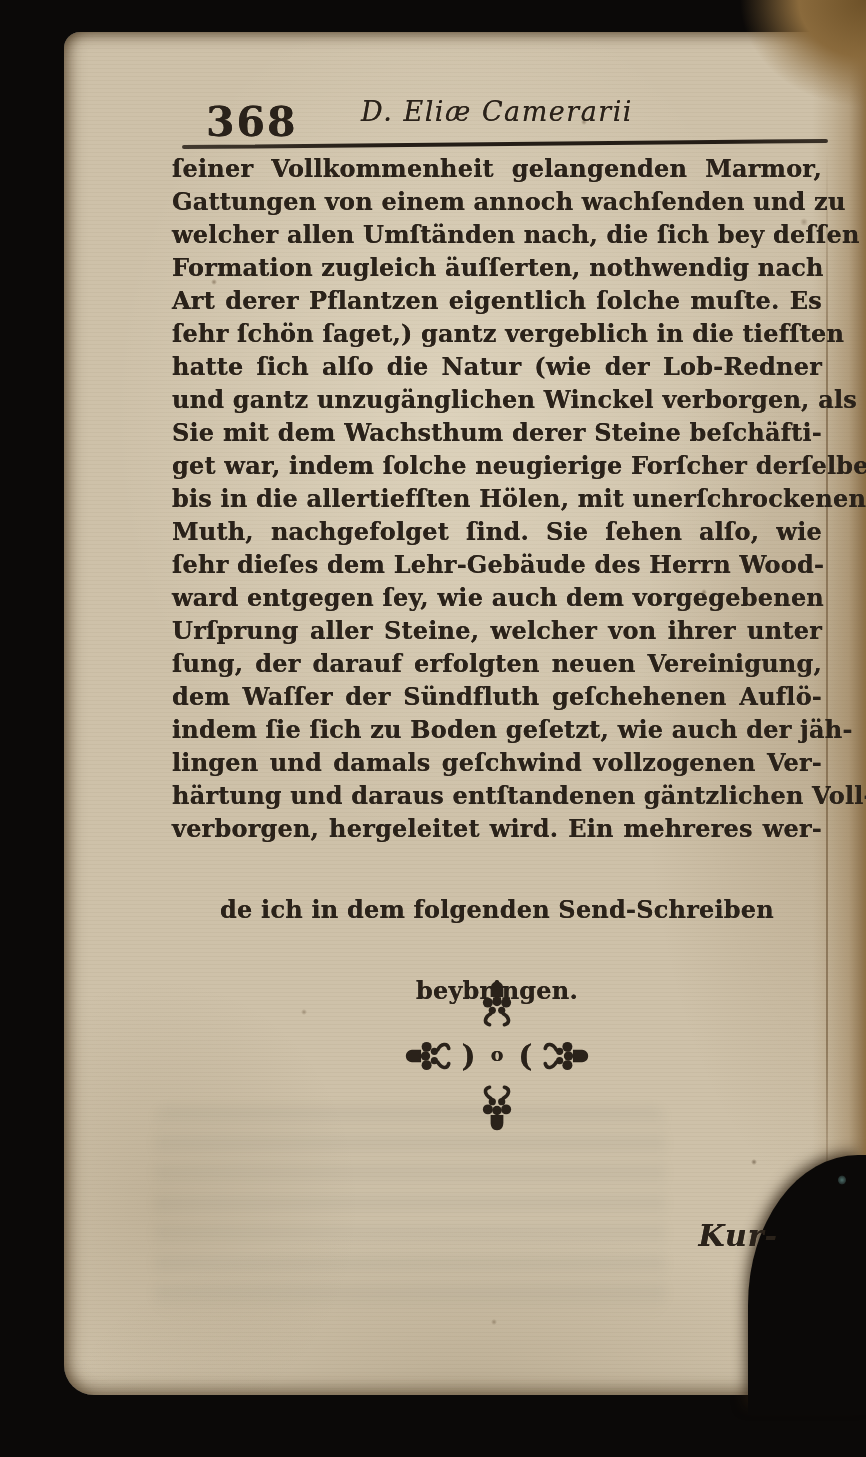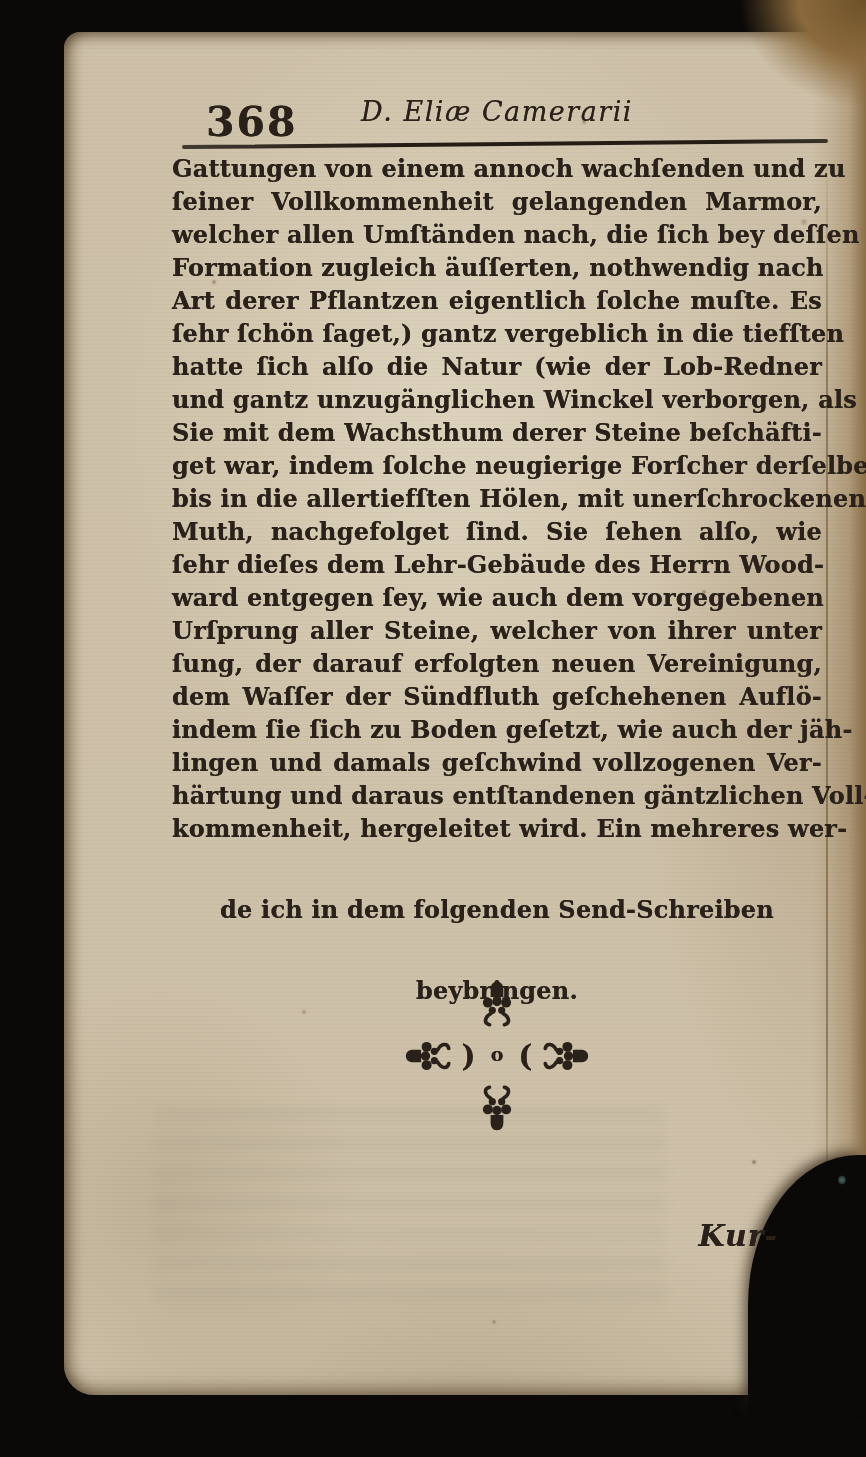--- a/index.html
+++ b/index.html
@@ -170,41 +170,41 @@
     <div class="printed">
 
       <div class="running-head">
         <span class="pagenum">368</span>
         <span class="running-title">D. Eliæ Camerarii</span>
       </div>
 
       <div class="head-rule"></div>
 
       <div class="body-lines">
+          <div class="line">ſeiner Vollkommenheit gelangenden Marmor,</div>
           <div class="line">Gattungen von einem annoch wachſenden und zu</div>
-          <div class="line">ſeiner Vollkommenheit gelangenden Marmor,</div>
           <div class="line">welcher allen Umſtänden nach, die ſich bey deſſen</div>
           <div class="line">Formation zugleich äuſſerten, nothwendig nach</div>
           <div class="line">Art derer Pflantzen eigentlich ſolche muſte. Es</div>
           <div class="line">ſehr ſchön ſaget,) gantz vergeblich in die tiefſten</div>
           <div class="line">hatte ſich alſo die Natur (wie der Lob-Redner</div>
           <div class="line">und gantz unzugänglichen Winckel verborgen, als</div>
           <div class="line">Sie mit dem Wachsthum derer Steine beſchäfti-</div>
           <div class="line">get war, indem ſolche neugierige Forſcher derſelben</div>
           <div class="line">bis in die allertiefſten Hölen, mit unerſchrockenen</div>
           <div class="line">Muth, nachgefolget ſind.  Sie ſehen alſo, wie</div>
           <div class="line">ſehr dieſes dem Lehr-Gebäude des Herrn Wood-</div>
           <div class="line">ward entgegen ſey, wie auch dem vorgegebenen</div>
           <div class="line">Urſprung aller Steine, welcher von ihrer unter</div>
           <div class="line">ſung, der darauf erfolgten neuen Vereinigung,</div>
           <div class="line">dem Waſſer der Sündfluth geſchehenen Auflö-</div>
           <div class="line">indem ſie ſich zu Boden geſetzt, wie auch der jäh-</div>
           <div class="line">lingen und damals geſchwind vollzogenen Ver-</div>
           <div class="line">härtung und daraus entſtandenen gäntzlichen Voll-</div>
-          <div class="line">kommenheit, hergeleitet wird.  Ein mehreres wer-</div>
+          <div class="line">verborgen, hergeleitet wird.  Ein mehreres wer-</div>
           <div class="line centered">de ich in dem folgenden Send-Schreiben</div>
           <div class="line centered">beybringen.</div>
         </div>
 
       <div class="ornament">
         <span class="fleuron top">
           <svg viewBox="0 0 26 34" aria-hidden="true">
             <path class="solid" d="M13 1 C16.2 1 17.6 3.4 17.6 6.6 L17.6 12 L8.4 12 L8.4 6.6 C8.4 3.4 9.8 1 13 1 Z"></path>
             <circle class="solid" cx="6.4" cy="16" r="3.6"></circle>
             <circle class="solid" cx="13" cy="15.2" r="3.4"></circle>

